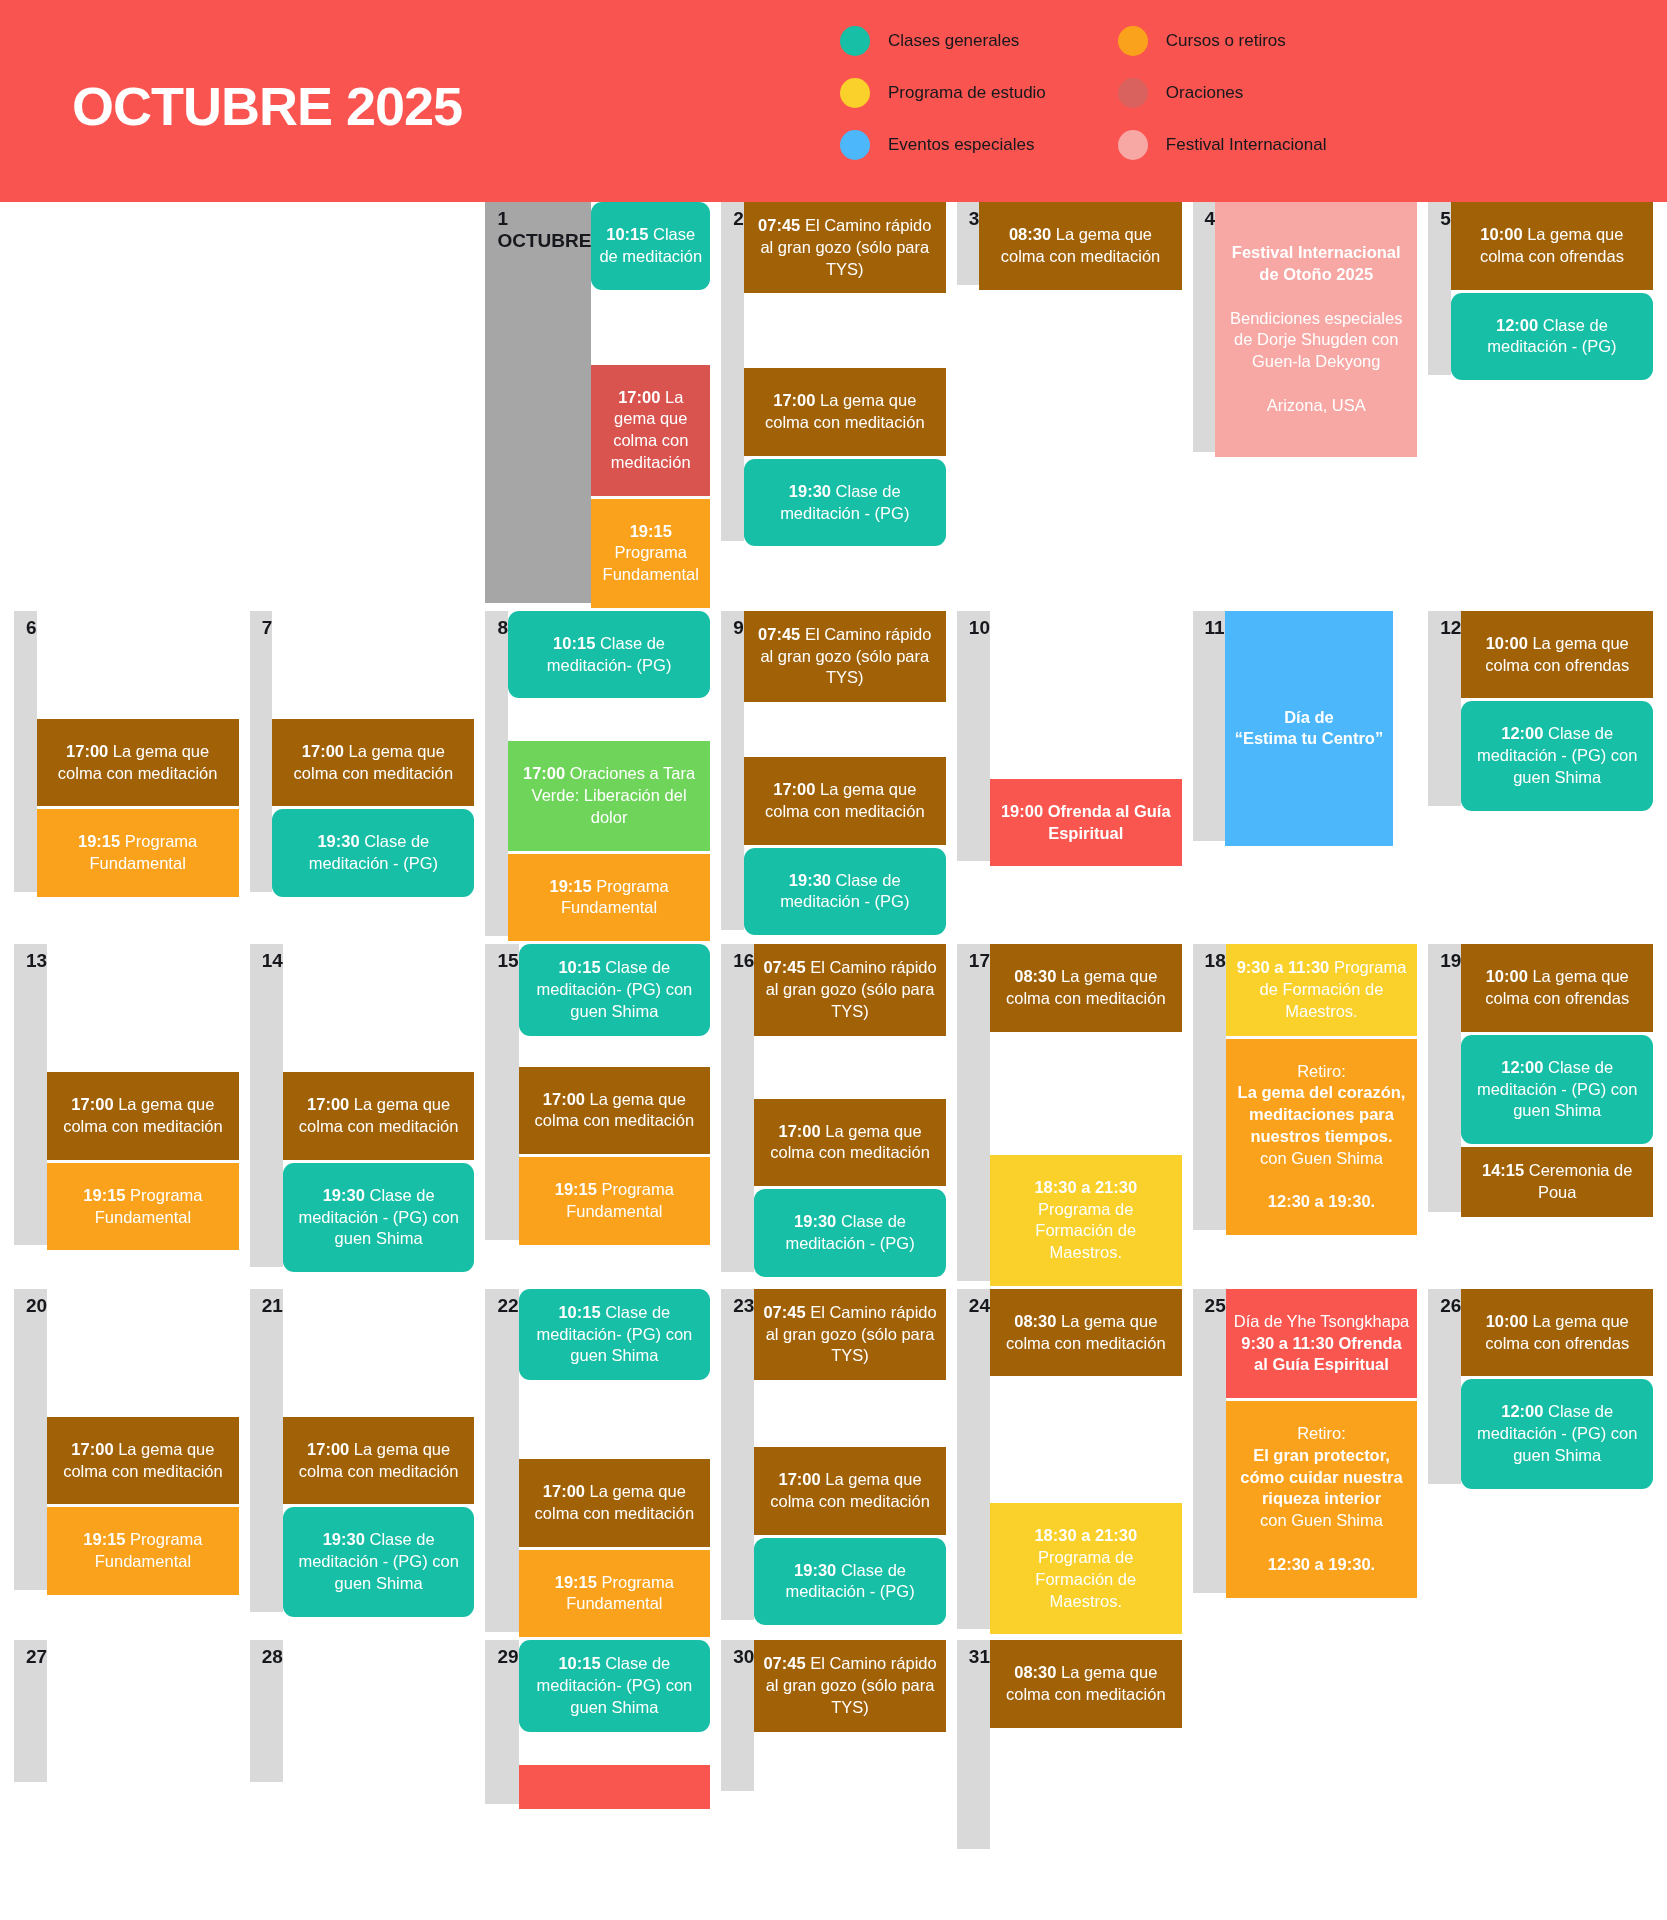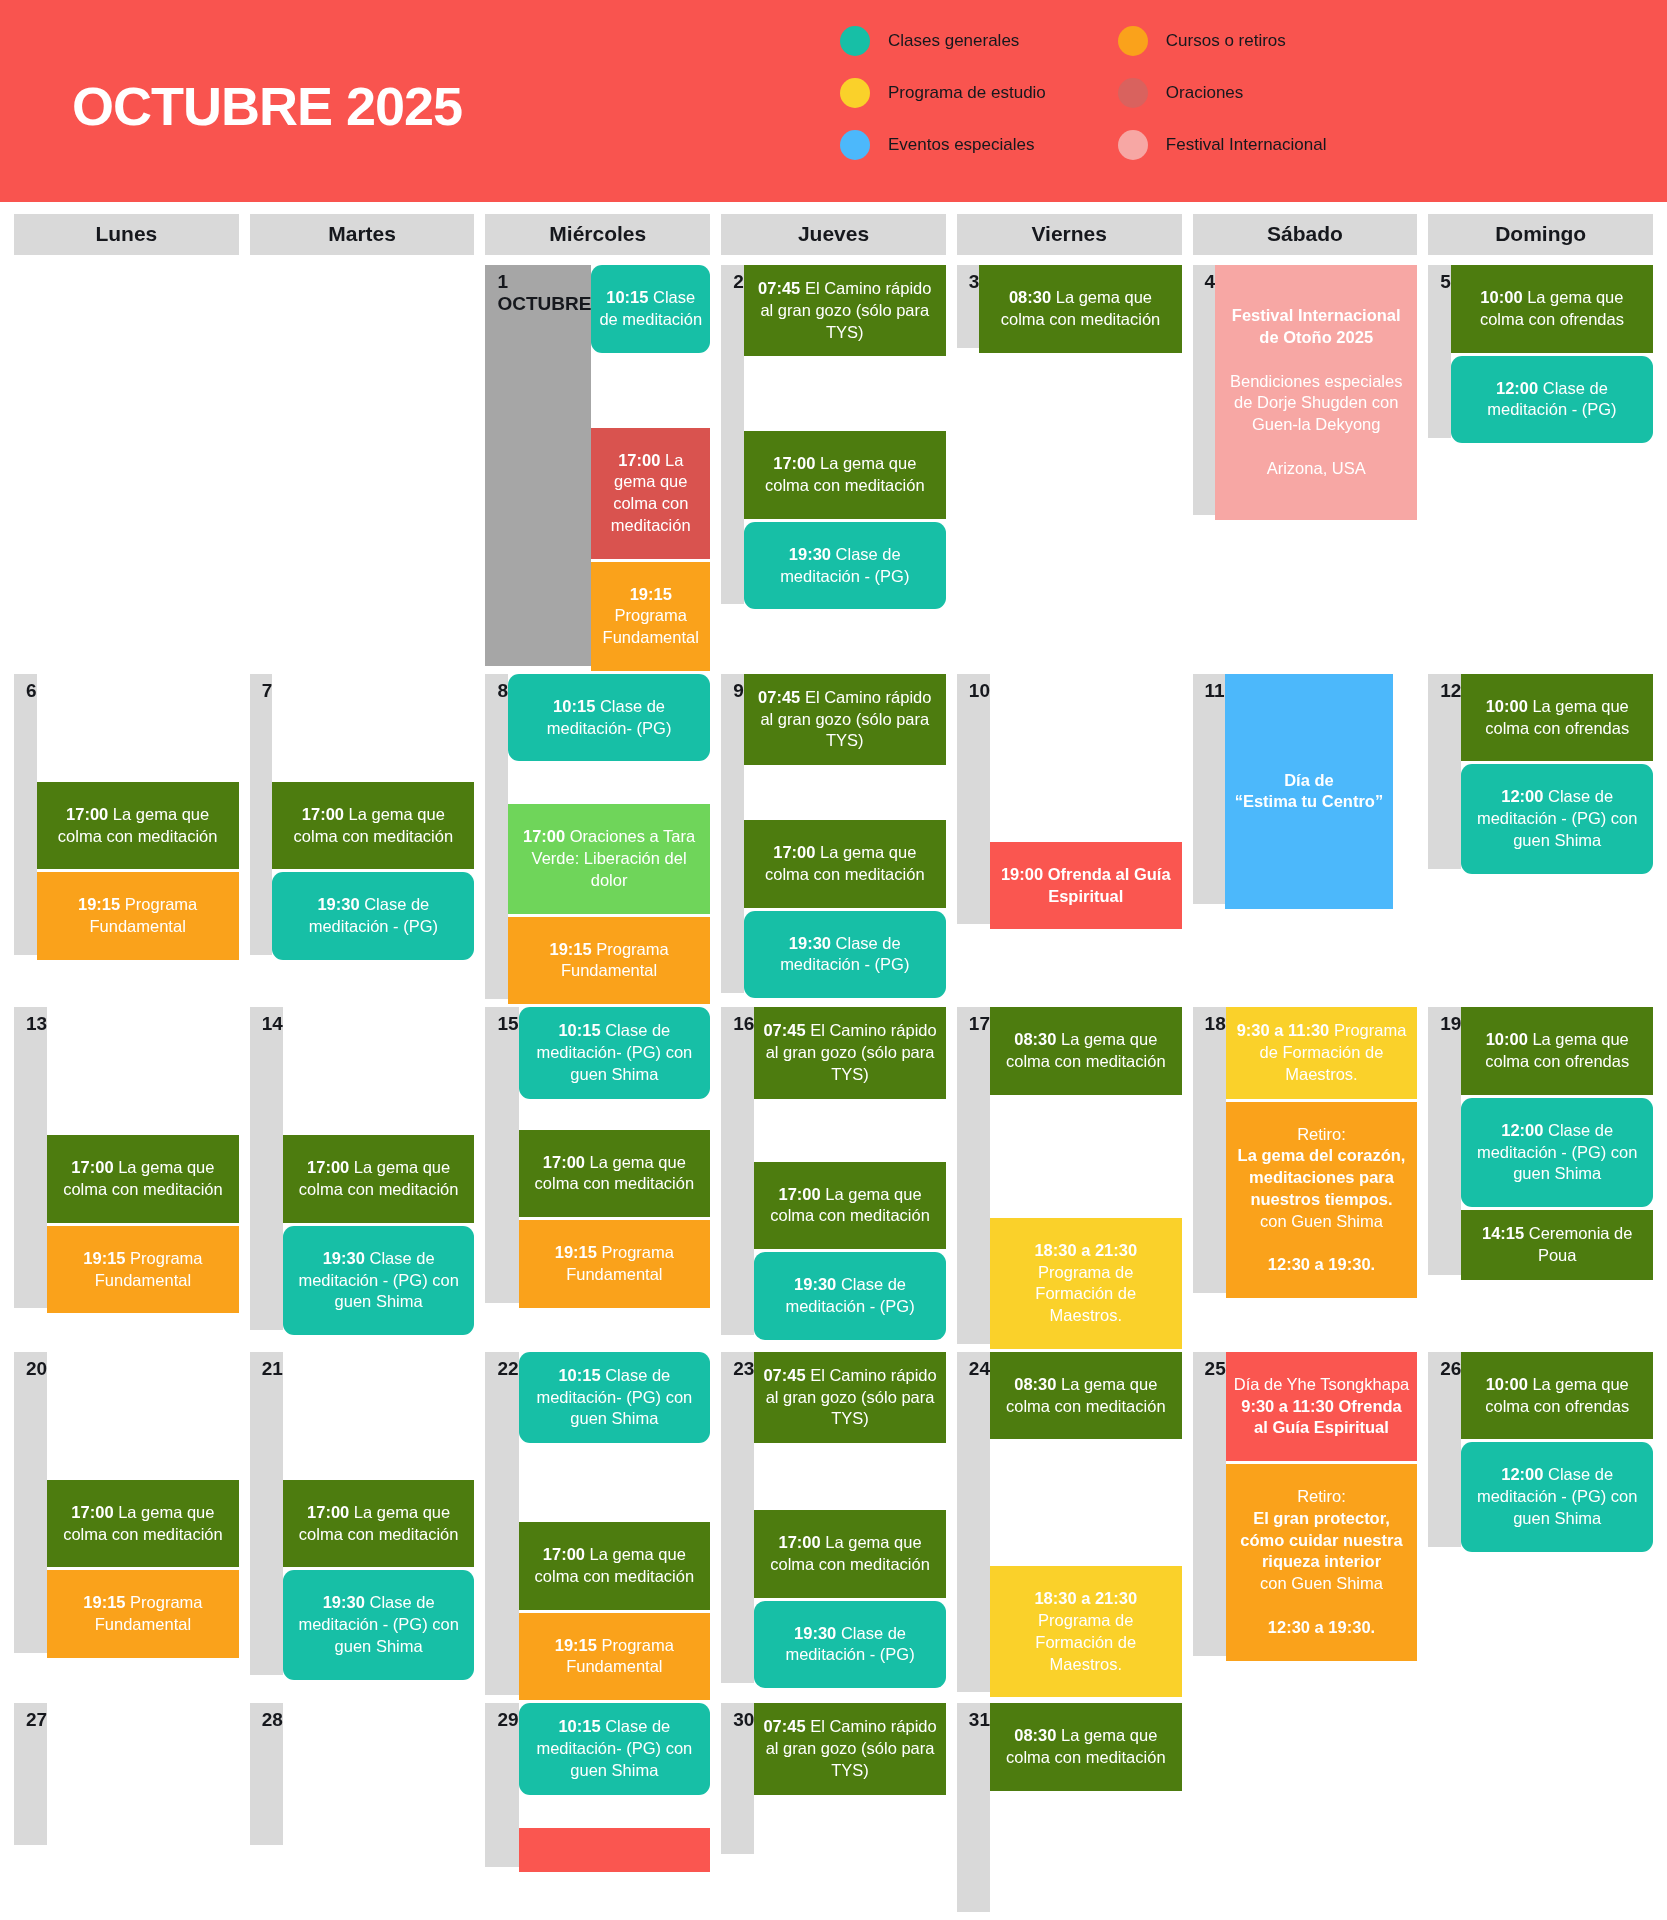--- a/index.html
+++ b/index.html
@@ -88,21 +88,21 @@
 
   
   .c-teal   { background: #17bfa6; border-radius: 11px; }
   .c-red    { background: #d9534f; }
   .c-orange { background: #faa21b; }
   .c-yellow { background: #fad12a; }
   .c-blue   { background: #4cb8fb; }
   .c-pink   { background: #f7a7a4; }
   .c-coral  { background: #fa5650; }
   .c-green  { background: #6fd55a; }
-  .c-brown  { background: #4d7c0f; text-align: center; }
+  .c-brown  { background: #a16207; text-align: center; }
 </style>
 </head>
 <body>
 
 <div class="header">
   <div class="month-title">OCTUBRE 2025</div>
   <div class="legend">
       <div class="legend-col">
         <div class="legend-item">
           <span class="legend-dot" style="background: rgb(23, 191, 166);"></span>
@@ -128,29 +128,20 @@
         </div>
         <div class="legend-item">
           <span class="legend-dot" style="background: rgb(247, 167, 164);"></span>
           <span class="legend-label">Festival Internacional</span>
         </div>
       </div>
     </div>
 </div>
 
 <div class="calendar">
-  <div class="dow-row">
-      <div class="dow">Lunes</div>
-      <div class="dow">Martes</div>
-      <div class="dow">Miércoles</div>
-      <div class="dow">Jueves</div>
-      <div class="dow">Viernes</div>
-      <div class="dow">Sábado</div>
-      <div class="dow">Domingo</div>
-    </div>
   <div id="weeks-container">
       <div class="week">
         <div class="day empty-col">
           <div class="daynum hidden-num"></div>
           <div class="events"></div>
         </div>
         <div class="day empty-col">
           <div class="daynum hidden-num"></div>
           <div class="events"></div>
         </div>

